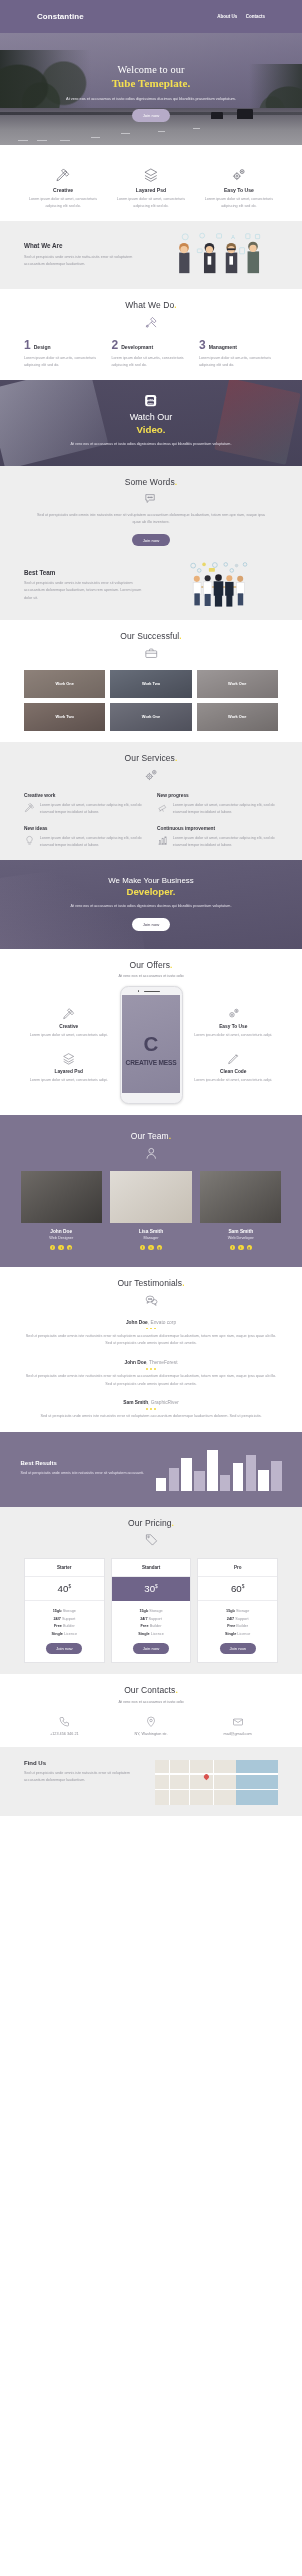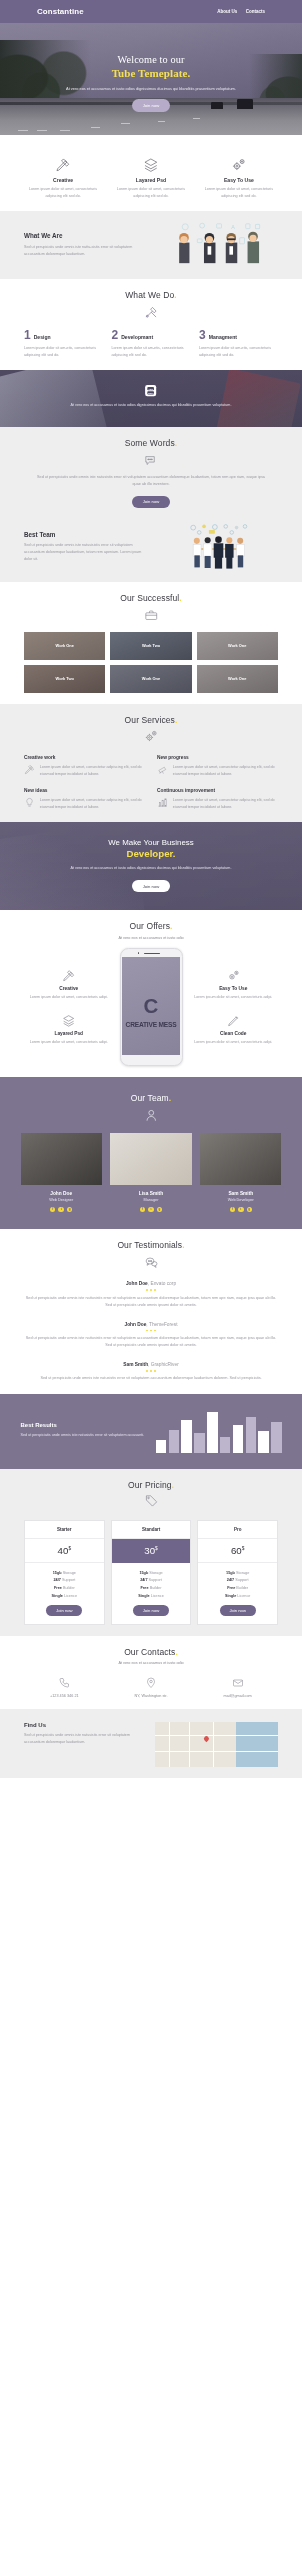--- a/index.html
+++ b/index.html
@@ -8,21 +8,21 @@
     font-family: "Liberation Sans", sans-serif;
     background: #ffffff;
     color: #3d3d44;
     width: 302px;
     overflow-x: hidden;
   }
   .page { width: 302px; position: relative; }
 
   
   .topbar {
-    height: 23px; background: #6f6489;
+    height: 33px; background: #6f6489;
     display: flex; align-items: center; justify-content: space-between;
     padding: 0 37px;
     text-align: right;
   }
   .brand { color: #fff; font-size: 7.9px; font-weight: bold; letter-spacing: 0.1px; }
   .nav { display: flex; gap: 8.5px; }
   .nav a { color: #fff; font-size: 4.5px; font-weight: bold; text-decoration: none; }
 
   
   .hero {
@@ -411,20 +411,24 @@
     <div class="inner">
       <span>
         <svg style="display:block;margin:0 auto 4.8px" width="13.3" height="13.3" viewBox="0 0 24 24">
             <rect x="2" y="2" width="20" height="20" rx="4" fill="#fff"></rect>
             <rect x="6" y="5.5" width="12" height="6" rx="1.5" fill="#4a4560"></rect>
             <text x="12" y="10.5" font-size="4.6" fill="#fff" text-anchor="middle" font-family="Liberation Sans" font-weight="bold">You</text>
             <rect x="6" y="13" width="12" height="6" rx="1.5" fill="#4a4560"></rect>
             <text x="12" y="17.8" font-size="4.6" fill="#fff" text-anchor="middle" font-family="Liberation Sans" font-weight="bold">Tube</text>
           </svg>
       </span>
+      <h2>
+        <span>Watch Our</span>
+        <b><span>Video</span><span>.</span></b>
+      </h2>
       <p>At vero eos et accusamus et iusto odios dignissimos ducimus qui blanditiis prasentium voluptatum.</p>
     </div>
   </div>
 
   <div class="sec gray" style="text-align:center;">
     <div class="sec-title">
       <span>Some Words</span><span class="dot">.</span>
     </div>
     <span class="sec-icon">
       <svg style="display:block;margin:4.8px auto 0" width="14.5" height="14.5" viewBox="0 0 24 24" fill="none" stroke="#7a7a86" stroke-width="1">

